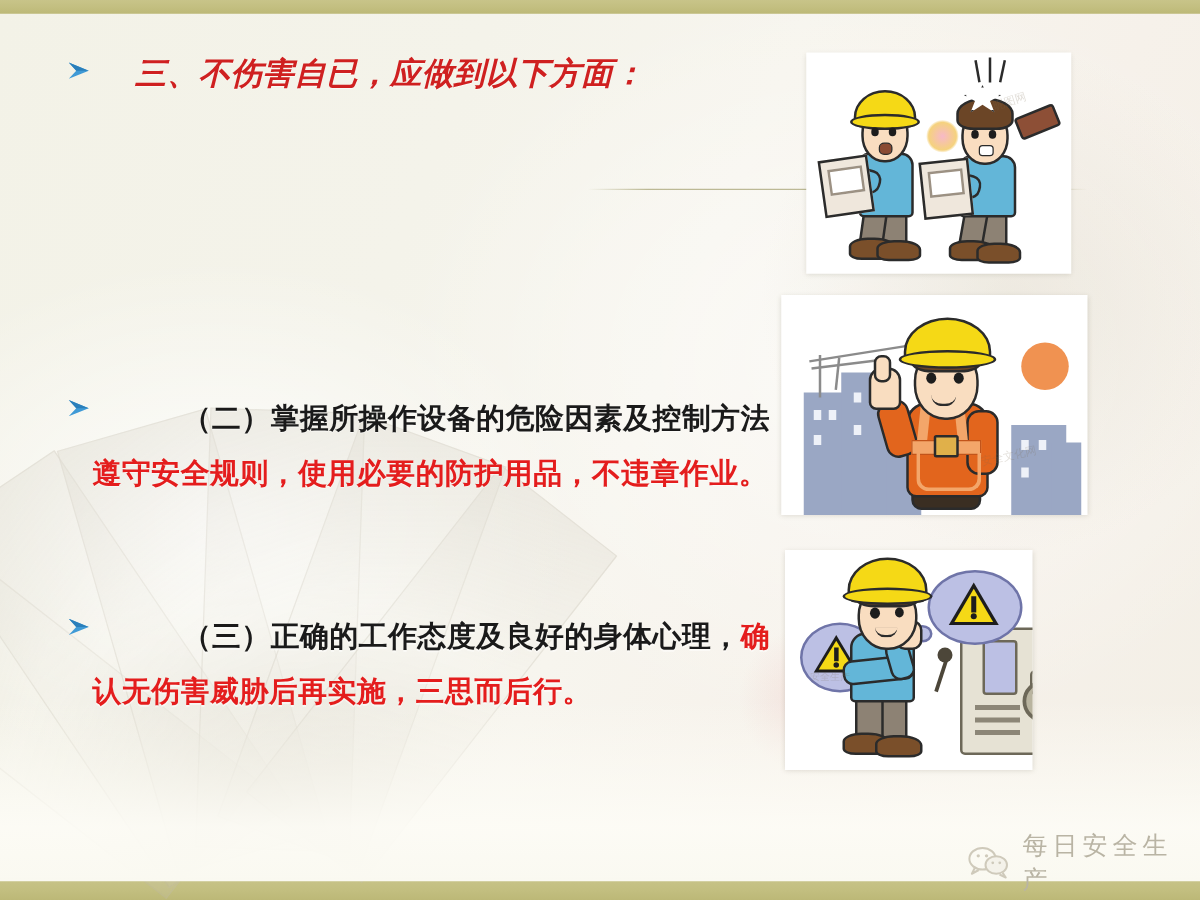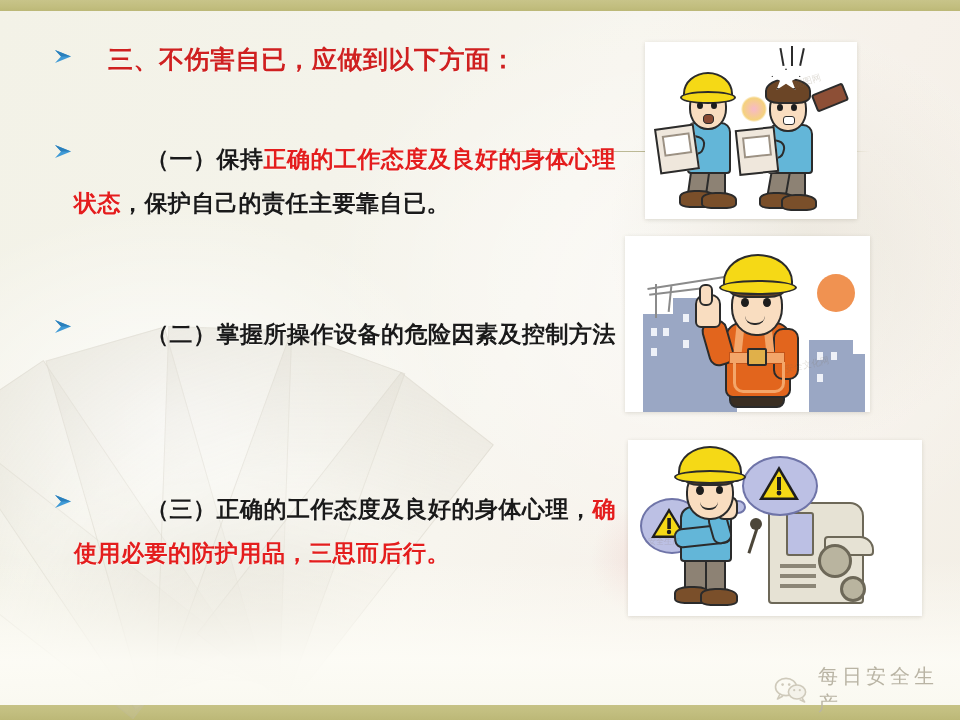--- a/index.html
+++ b/index.html
@@ -35,21 +35,21 @@
   .arrow{
     width:22px;height:22px;flex:0 0 22px;margin-top:4px;position:relative;
   }
   .arrow svg{display:block;}
   .para{margin-left:34px;}
   .line{
     font-weight:bold;
     letter-spacing:.5px;
     white-space:nowrap;
   }
-  .h1line{font-size:25px;color:#cf2020;line-height:34px;text-shadow:0 1px 0 rgba(255,255,255,.55);}
+  .h1line{font-size:25px;color:#cf2020;line-height:34px;text-shadow:0 1px 0 rgba(255,255,255,.55);font-style:italic;}
   .body-line{font-size:23px;line-height:44px;color:#1a1a1a;text-shadow:0 1px 0 rgba(255,255,255,.5);}
   .red{color:#e41d1d;}
   .indent{text-indent:38px;}
 
   .hairline{
     position:absolute;height:1px;
     background:linear-gradient(90deg,rgba(176,172,126,0) 0%,rgba(168,164,118,.75) 12%,rgba(168,164,118,.75) 88%,rgba(176,172,126,0) 100%);
   }
 
   
@@ -110,64 +110,51 @@
       <svg width="22" height="22" viewBox="0 0 22 22">
         <path d="M3 4 L19 10.5 L3 17 L9 10.5 Z" fill="#3f9ad6"></path>
         <path d="M3 4 L19 10.5 L9 10.5 Z" fill="#2a7fbb"></path>
       </svg>
     </span>
     <span class="para">
       <span class="line h1line">三、不伤害自已，应做到以下方面：</span>
     </span>
   </div>
 
-  <div class="bullet-row" style="left:52px;top:137px;">
-    <span class="arrow">
-      <svg width="22" height="22" viewBox="0 0 22 22">
-        <path d="M3 4 L19 10.5 L3 17 L9 10.5 Z" fill="#3f9ad6"></path>
-        <path d="M3 4 L19 10.5 L9 10.5 Z" fill="#2a7fbb"></path>
-      </svg>
-    </span>
-    <span class="para">
-      <div class="line body-line indent">
-        <span>（一）保持</span><span class="red">正确的工作态度及良好的身体心理</span>
-      </div>
-      <div class="line body-line" style="margin-left:-34px;">
-        <span class="red">状态</span><span>，保护自己的责任主要靠自已。</span>
-      </div>
-    </span>
-  </div>
 
   <div class="bullet-row" style="left:52px;top:312px;">
     <span class="arrow">
       <svg width="22" height="22" viewBox="0 0 22 22">
         <path d="M3 4 L19 10.5 L3 17 L9 10.5 Z" fill="#3f9ad6"></path>
         <path d="M3 4 L19 10.5 L9 10.5 Z" fill="#2a7fbb"></path>
       </svg>
     </span>
     <span class="para">
       <div class="line body-line indent">
         <span>（二）掌握所操作设备的危险因素及控制方法，</span><span class="red"></span>
       </div>
+      <div class="line body-line" style="margin-left:-34px;">
+        <span class="red">遵守安全规则，使用必要的防护用品，不违章作业。</span><span></span>
+      </div>
     </span>
   </div>
 
   <div class="bullet-row" style="left:52px;top:487px;">
     <span class="arrow">
       <svg width="22" height="22" viewBox="0 0 22 22">
         <path d="M3 4 L19 10.5 L3 17 L9 10.5 Z" fill="#3f9ad6"></path>
         <path d="M3 4 L19 10.5 L9 10.5 Z" fill="#2a7fbb"></path>
       </svg>
     </span>
     <span class="para">
       <div class="line body-line indent">
         <span>（三）正确的工作态度及良好的身体心理，</span><span class="red">确</span>
       </div>
       <div class="line body-line" style="margin-left:-34px;">
-        <span class="red">使用必要的防护用品，三思而后行。</span><span></span>
+        <span class="red">认无伤害威胁后再实施，三思而后行。</span><span></span>
       </div>
     </span>
   </div>
 
   <div class="photo" style="left:645px;top:42px;width:212px;height:177px;">
     <div class="scene">
 
       <div class="leg" style="left:60px;top:120px;width:17px;height:38px;border-radius:4px 4px 2px 2px;"></div>
       <div class="leg" style="left:44px;top:118px;width:16px;height:36px;border-radius:4px;transform:rotate(8deg);"></div>
       <div class="shoe" style="left:34px;top:148px;width:34px;height:14px;"></div>
@@ -255,21 +242,21 @@
       <div class="hair" style="left:104px;top:36px;width:52px;height:22px;"></div>
       <div class="helmet" style="left:98px;top:18px;width:66px;height:34px;"></div>
       <div class="helmetbrim" style="left:94px;top:44px;width:74px;height:11px;"></div>
       <div class="eye" style="left:116px;top:62px;width:8px;height:9px;"></div>
       <div class="eye" style="left:138px;top:62px;width:8px;height:9px;"></div>
       <div style="position:absolute;left:120px;top:80px;width:20px;height:7px;border-bottom:2px solid #2b2b2b;border-radius:0 0 10px 10px;"></div>
       <div style="position:absolute;left:160px;top:120px;width:70px;height:20px;opacity:.2;color:#7a6a50;font-size:9px;transform:rotate(-12deg);">安全文化网</div>
     </div>
   </div>
 
-  <div class="photo" style="left:628px;top:440px;width:294px;height:176px;">
+  <div class="photo" style="left:628px;top:440px;width:198px;height:176px;">
     <div class="scene">
 
       <div class="machine" style="left:140px;top:62px;width:92px;height:98px;border-radius:6px 14px 4px 4px;"></div>
       <div class="machine" style="left:196px;top:96px;width:46px;height:16px;border-radius:4px 14px 4px 4px;"></div>
       <div style="position:absolute;left:158px;top:72px;width:24px;height:40px;background:#bcc0e4;border:2px solid #6d6858;border-radius:3px;"></div>
       <div class="mline" style="left:152px;top:124px;width:36px;height:4px;"></div>
       <div class="mline" style="left:152px;top:134px;width:36px;height:4px;"></div>
       <div class="mline" style="left:152px;top:144px;width:36px;height:4px;"></div>
       <div class="wheel" style="left:190px;top:104px;width:28px;height:28px;"></div>
       <div class="wheel" style="left:212px;top:136px;width:20px;height:20px;"></div>

